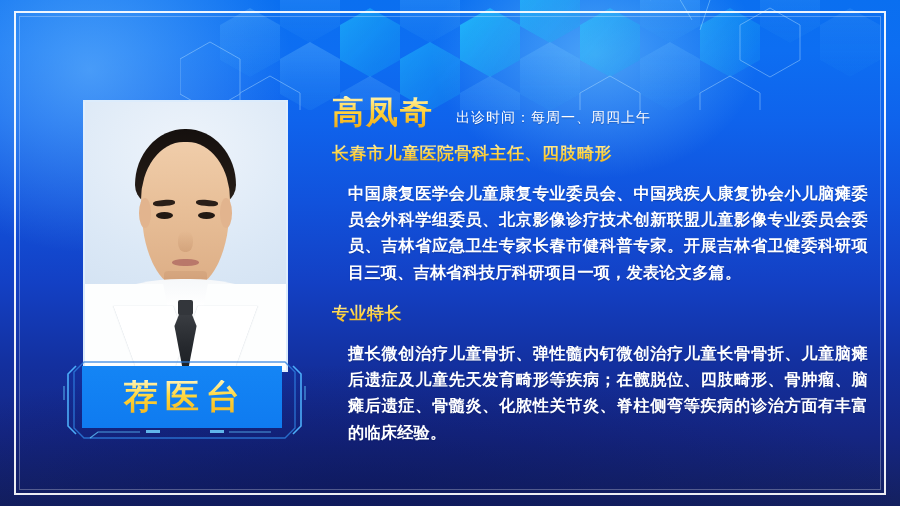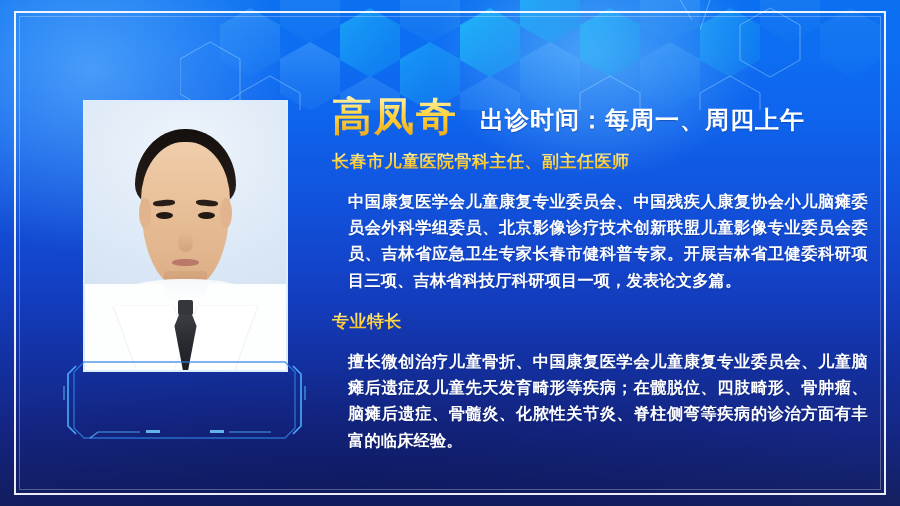--- a/index.html
+++ b/index.html
@@ -264,34 +264,34 @@
   }
   .headline {
     display: flex;
     align-items: flex-end;
     gap: 22px;
     margin-bottom: 14px;
   }
   .doctor-name {
     font-family: "Liberation Sans", "DejaVu Sans", sans-serif;
     font-weight: 700;
-    font-size: 40px;
+    font-size: 32px;
     line-height: 1;
     letter-spacing: 2px;
     color: #ffd23c;
     background: linear-gradient(180deg, #fff3b0 0%, #ffd23c 50%, #f0ab17 100%);
     -webkit-background-clip: text;
     background-clip: text;
     -webkit-text-fill-color: transparent;
     white-space: nowrap;
   }
   .schedule {
     font-family: "Liberation Sans", "DejaVu Sans", sans-serif;
-    font-weight: 700;
-    font-size: 24px;
+    font-weight: 400;
+    font-size: 14px;
     line-height: 1.12;
     letter-spacing: 1px;
     color: #ffffff;
     white-space: nowrap;
     padding-bottom: 2px;
     text-shadow: 0 1px 1px rgba(0,30,90,0.35);
   }
 
   .sec-title {
     font-family: "Liberation Sans", "DejaVu Sans", sans-serif;
@@ -414,31 +414,34 @@
         <path d="M28 78 L36 72 L78 72"></path>
         <path d="M209 72 L167 72"></path>
         <path d="M2 40 L2 26"></path>
         <path d="M243 40 L243 26"></path>
       </g>
       <g fill="#6fd0ff" opacity="0.85">
         <rect x="84" y="70" width="14" height="3"></rect>
         <rect x="148" y="70" width="14" height="3"></rect>
       </g>
     </svg>
+    <div class="np-body">
+      <span class="np-text">荐医台</span>
+    </div>
   </div>
 
   <div class="content">
 
     <div class="headline">
       <div class="doctor-name">高凤奇</div>
       <div class="schedule">出诊时间：每周一、周四上午</div>
     </div>
 
-    <h2 class="sec-title">长春市儿童医院骨科主任、副主任医师</h2>
+    <h2 class="sec-title">长春市儿童医院骨科主任、四肢畸形</h2>
 
     <p class="body-text">中国康复医学会儿童康复专业委员会、中国残疾人康复协会小儿脑瘫委员会外科学组委员、北京影像诊疗技术创新联盟儿童影像专业委员会委员、吉林省应急卫生专家长春市健科普专家。开展吉林省卫健委科研项目三项、吉林省科技厅科研项目一项，发表论文多篇。</p>
 
     <h2 class="sec-title second">专业特长</h2>
 
-    <p class="body-text">擅长微创治疗儿童骨折、中国康复医学会儿童康复专业委员会、儿童脑瘫后遗症及儿童先天发育畸形等疾病；在髋脱位、四肢畸形、骨肿瘤、脑瘫后遗症、骨髓炎、化脓性关节炎、脊柱侧弯等疾病的诊治方面有丰富的临床经验。</p>
+    <p class="body-text">擅长微创治疗儿童骨折、弹性髓内钉微创治疗儿童长骨骨折、儿童脑瘫后遗症及儿童先天发育畸形等疾病；在髋脱位、四肢畸形、骨肿瘤、脑瘫后遗症、骨髓炎、化脓性关节炎、脊柱侧弯等疾病的诊治方面有丰富的临床经验。</p>
   </div>
 
 </div>
 
 </body></html>

